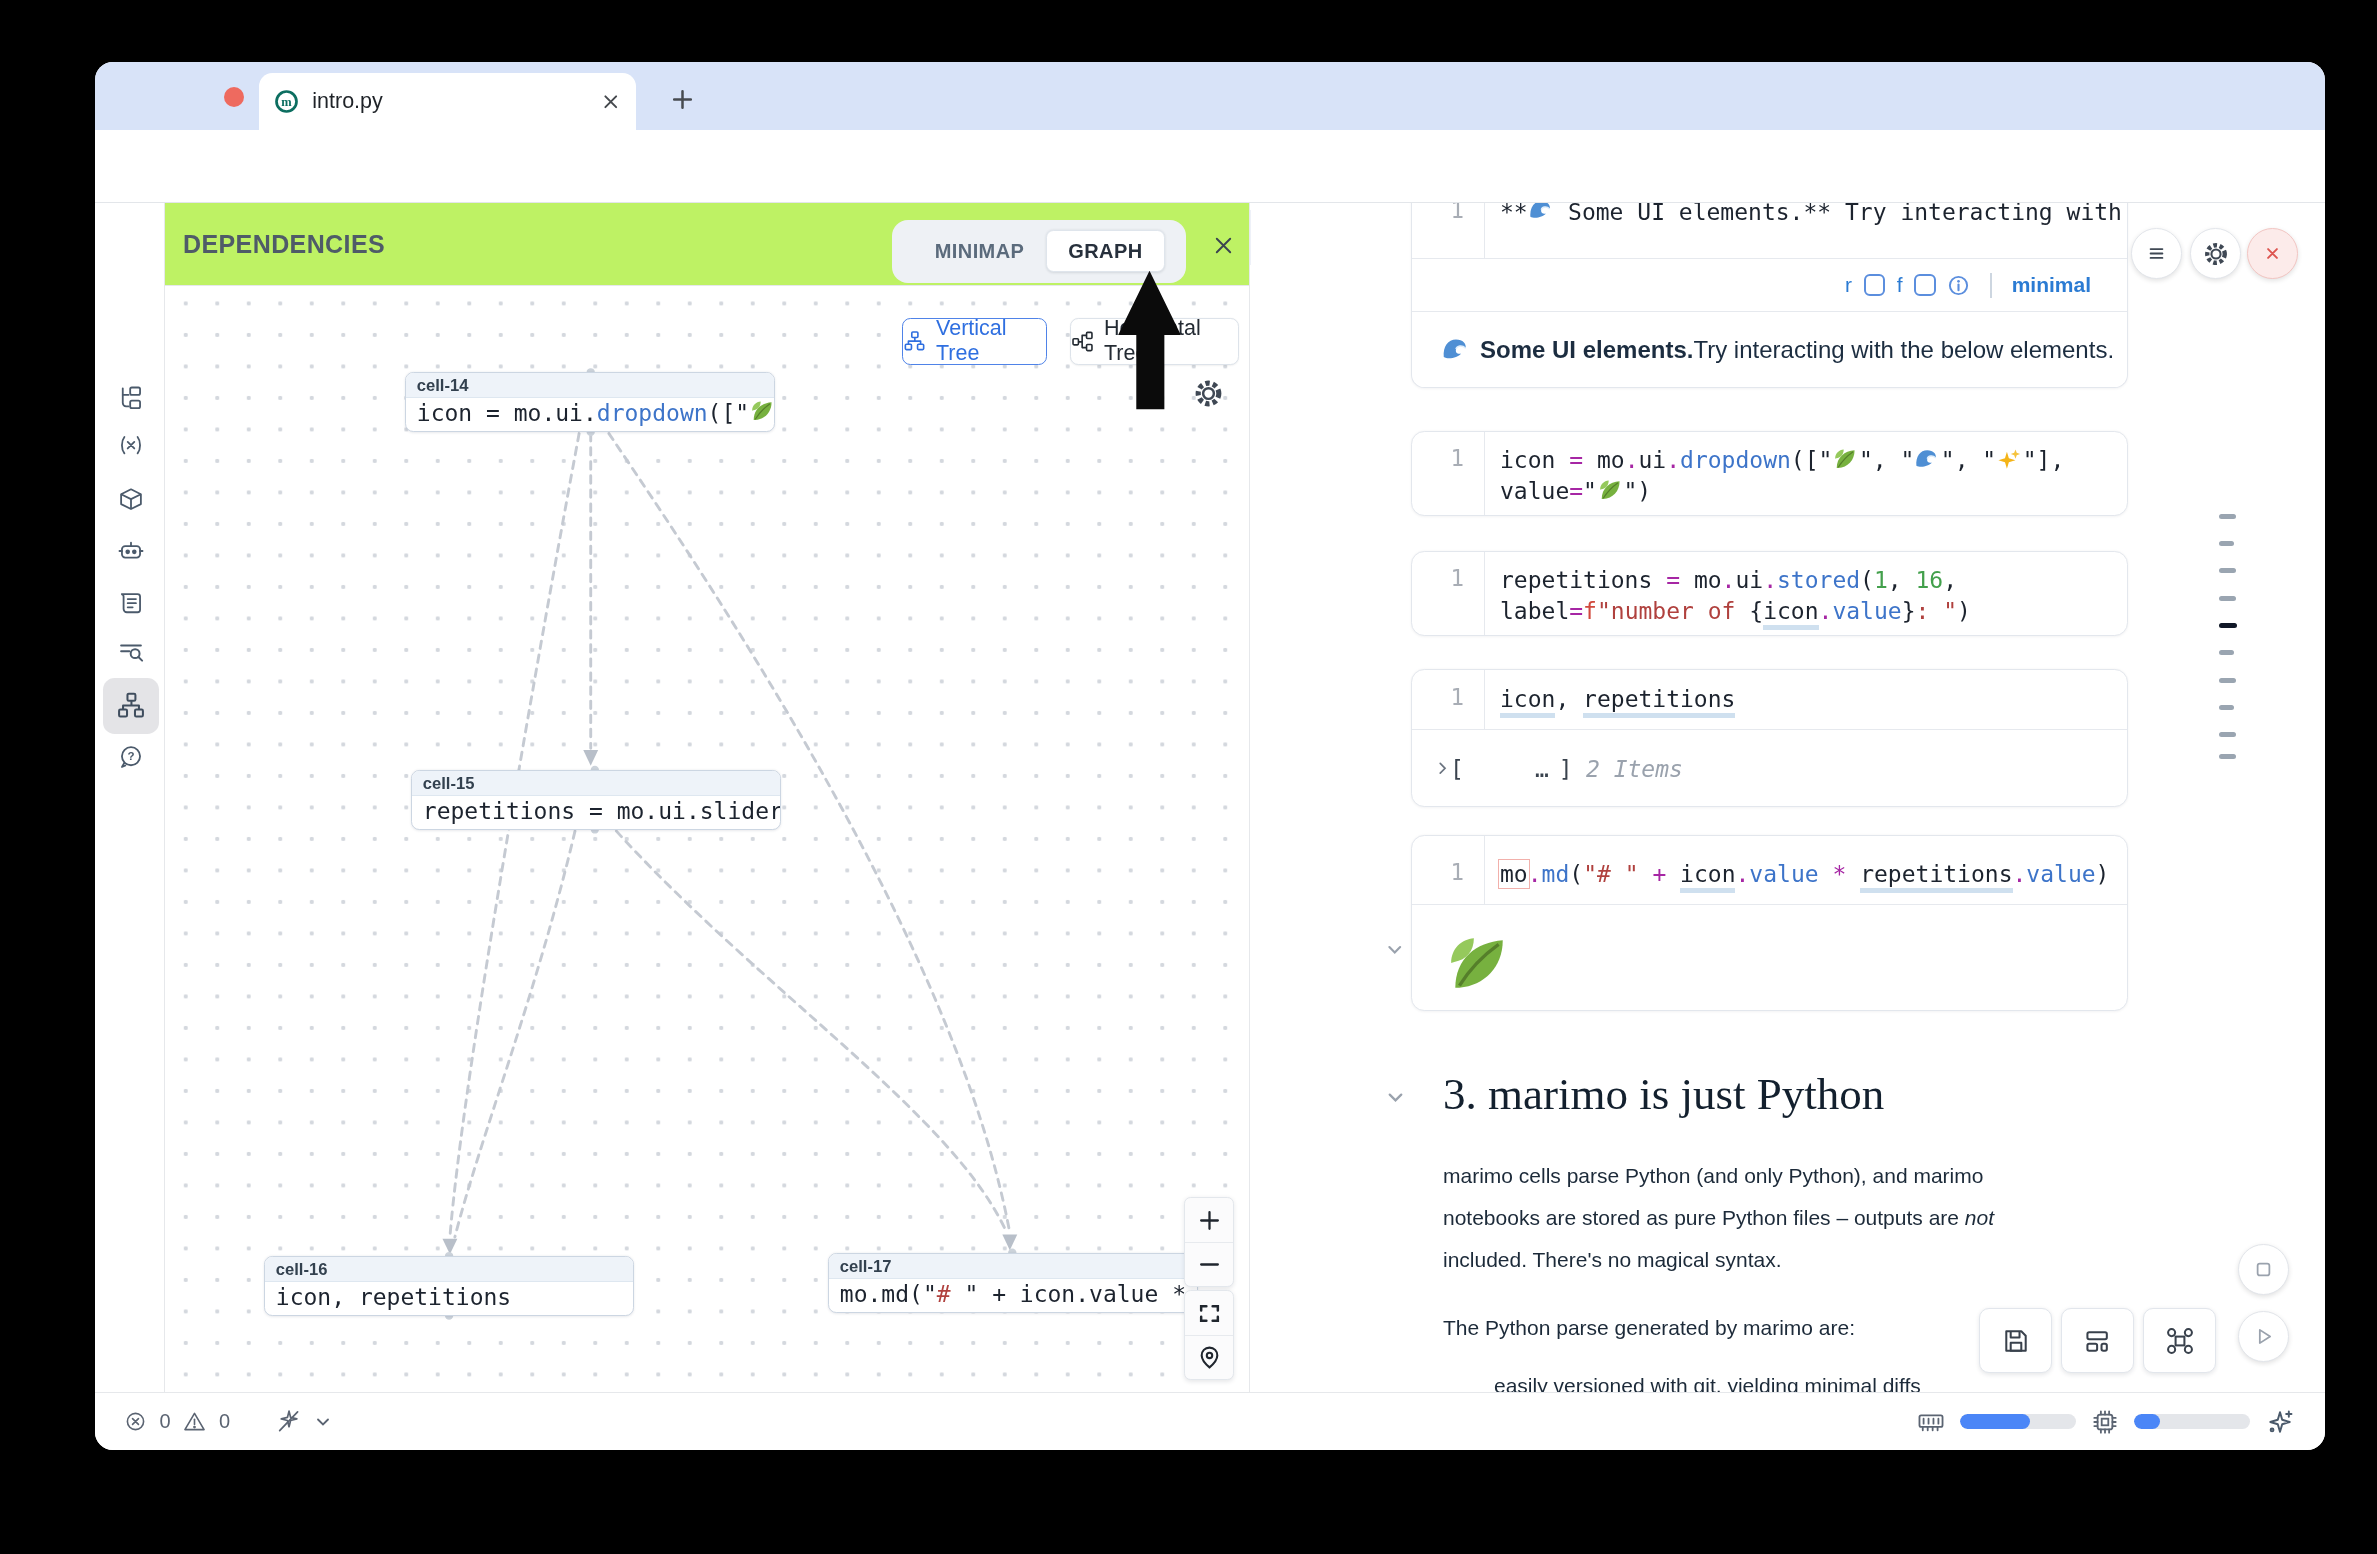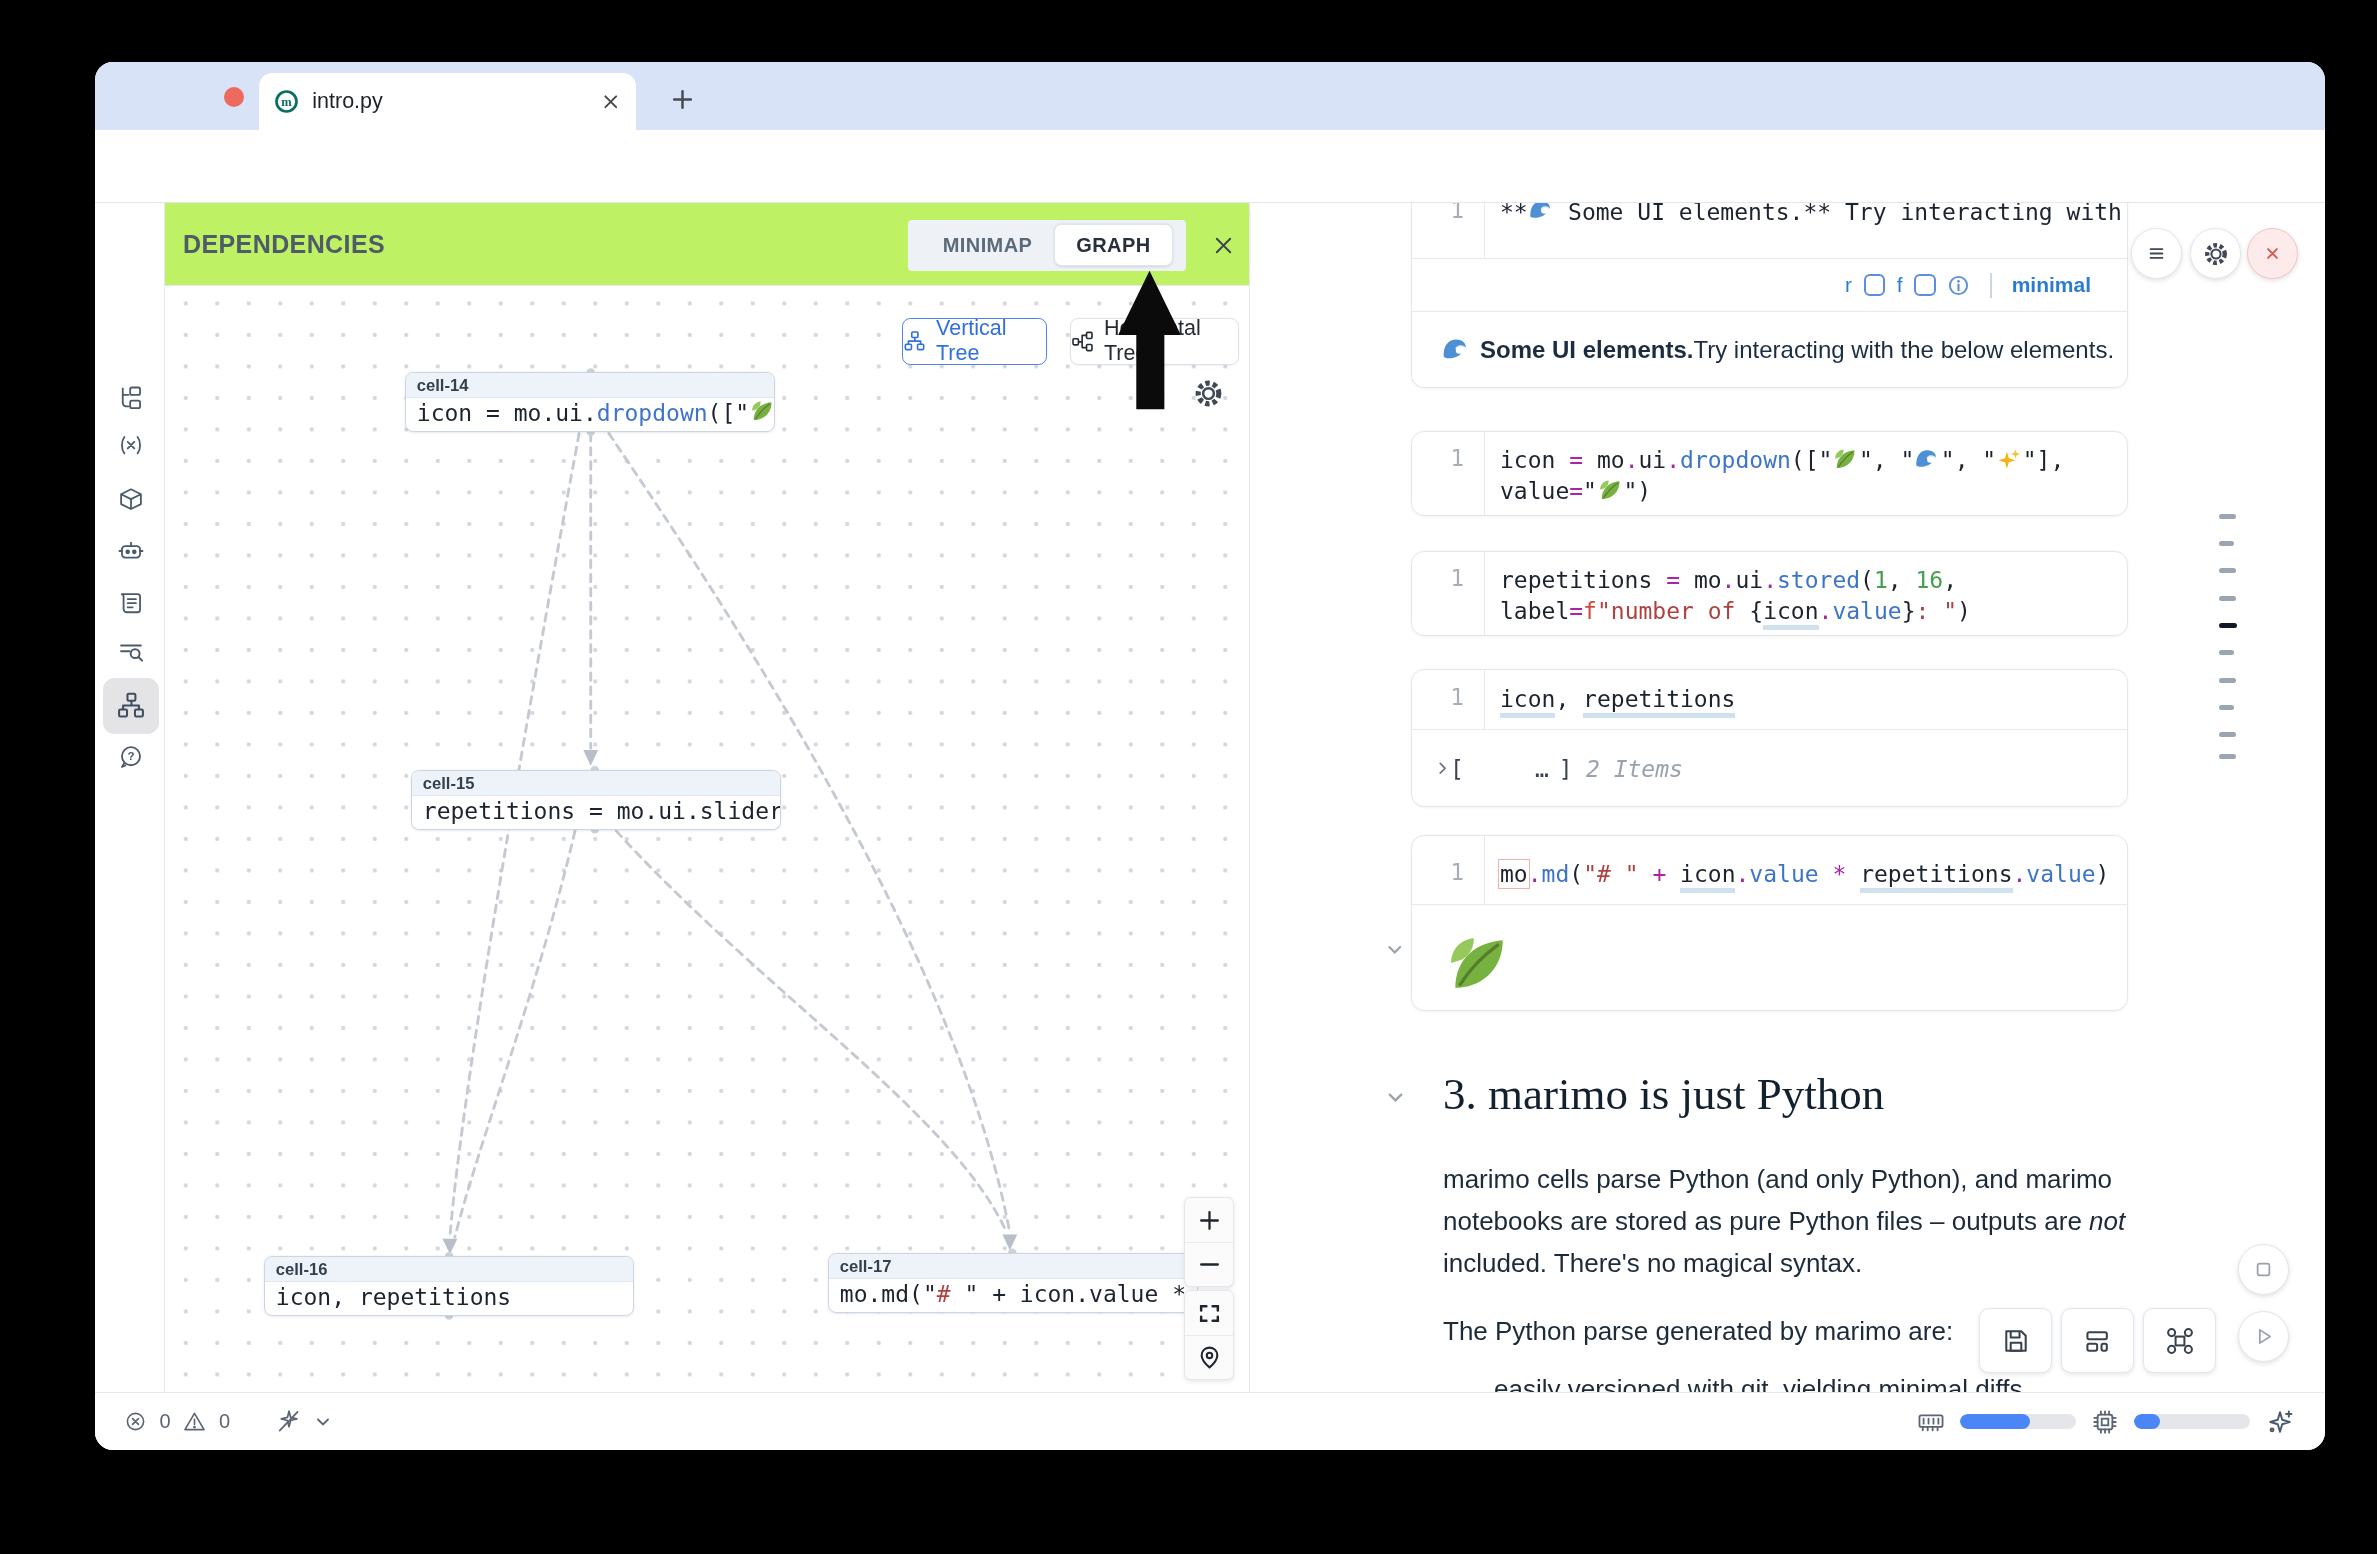--- a/index.html
+++ b/index.html
@@ -29,22 +29,22 @@
   .vsep-url{position:absolute;left:1983px;top:89px;width:1.7px;height:36px;background:#c9d4ea;}
   
   .rail{position:absolute;left:0;top:141px;width:70px;bottom:58px;background:#fff;border-right:0.8px solid #e6e8eb;}
   .rail-btn{position:absolute;left:7.5px;width:56px;height:50px;display:flex;align-items:center;justify-content:center;}
   .rail-btn.active{background:#e4e4e7;border-radius:11.6px;height:56px;}
   
   .dep{position:absolute;left:70px;top:141px;width:1085px;bottom:58px;background:#fff;border-right:0.8px solid #e6e8eb;}
   .dep-header{position:absolute;top:0;left:0;right:0;height:83px;border-bottom:0.8px solid #e6e8eb;background:#bef264;}
   .dep-title{position:absolute;left:18px;top:0;height:83px;display:flex;align-items:center;
     font-size:25px;font-weight:bold;letter-spacing:0.4px;color:#4f5b68;}
-  .seg{position:absolute;right:63px;top:16.6px;height:51px;background:#eef1f5;border-radius:4px;
-    display:flex;align-items:center;padding:13px;}
+  .seg{position:absolute;right:63px;top:16.6px;height:63px;background:#eef1f5;border-radius:16px;
+    display:flex;align-items:center;padding:21px;}
   .seg-btn{height:42px;display:flex;align-items:center;padding:0 21.5px;font-size:20px;font-weight:bold;
     letter-spacing:0.4px;color:#5b6b7c;border-radius:7.5px;}
   .seg-btn.active{background:#fff;color:#27303c;border:0.8px solid #dfe5ec;box-shadow:0 0.8px 2.5px rgba(20,30,50,.12);}
   .dep-close{position:absolute;right:11.6px;top:28px;width:28px;height:28px;display:flex;align-items:center;justify-content:center;}
   .canvas{position:absolute;top:83px;left:0;right:0;bottom:0;overflow:hidden;background-color:#fff;
     background-image:radial-gradient(circle,#d4d8de 1.9px,transparent 2.4px);background-size:31.5px 31.5px;background-position:5px 1.7px;}
   .edges{position:absolute;left:0;top:0;}
   .gnode{position:absolute;width:370px;height:60px;background:#fff;border:1.2px solid #ccd6e2;border-radius:8.3px;
     box-shadow:0 0.8px 2.5px rgba(27,43,65,.10);overflow:hidden;}
   .gnode-h{height:25px;line-height:25px;background:#eef3f9;border-bottom:0.8px solid #dee7f0;padding:0 10.8px;
@@ -86,21 +86,21 @@
     gap:11.6px;padding-right:36px;color:#2b7bd3;font-size:21px;}
   .cbox{width:21.5px;height:21.5px;border:2.1px solid #5b8ede;border-radius:5.8px;}
   .tsep{width:1.7px;height:25px;background:#cdd6e0;margin:0 8.3px;}
   .md-label{font-weight:bold;color:#2b7bd3;}
   .outrow{display:flex;align-items:center;padding-left:30px;color:#1c2d40;font-size:24px;}
   .outrow b{margin-left:10px;}
   .listout{font-family:"DejaVu Sans Mono",monospace;font-size:23px;color:#3a434e;display:flex;align-items:center;padding-left:21.5px;}
   .listout .dim{color:#9aa2ad;font-style:italic;margin-left:13.3px;}
   .nb-abs{position:absolute;}
   .heading{font-family:"Liberation Serif","DejaVu Serif",serif;font-size:45px;color:#13202e;}
-  .para{font-size:26px;color:#1c2a39;}
+  .para{font-size:21px;color:#1c2a39;}
   .fab{position:absolute;width:73px;height:65px;background:#fff;border:1.2px solid #e2e6ec;border-radius:10px;
     box-shadow:0 1.7px 4.1px rgba(20,30,50,.10);display:flex;align-items:center;justify-content:center;color:#39414c;}
   .circlebtn{position:absolute;width:51px;height:51px;border-radius:50%;background:#fff;border:1.2px solid #e2e5ea;
     box-shadow:0 1.7px 5px rgba(0,0,0,.12);display:flex;align-items:center;justify-content:center;color:#3f4854;}
   .circlebtn.red{background:#fcebea;border-color:#f2c5c2;}
   .dash{position:absolute;height:5px;border-radius:2.5px;background:#9aa5b1;}
   .dash.activeDash{background:#111827;}
   
   .status{position:absolute;left:0;right:0;bottom:0;height:58px;background:#fff;border-top:0.8px solid #e6e8eb;
     display:flex;align-items:center;color:#5b6472;}

